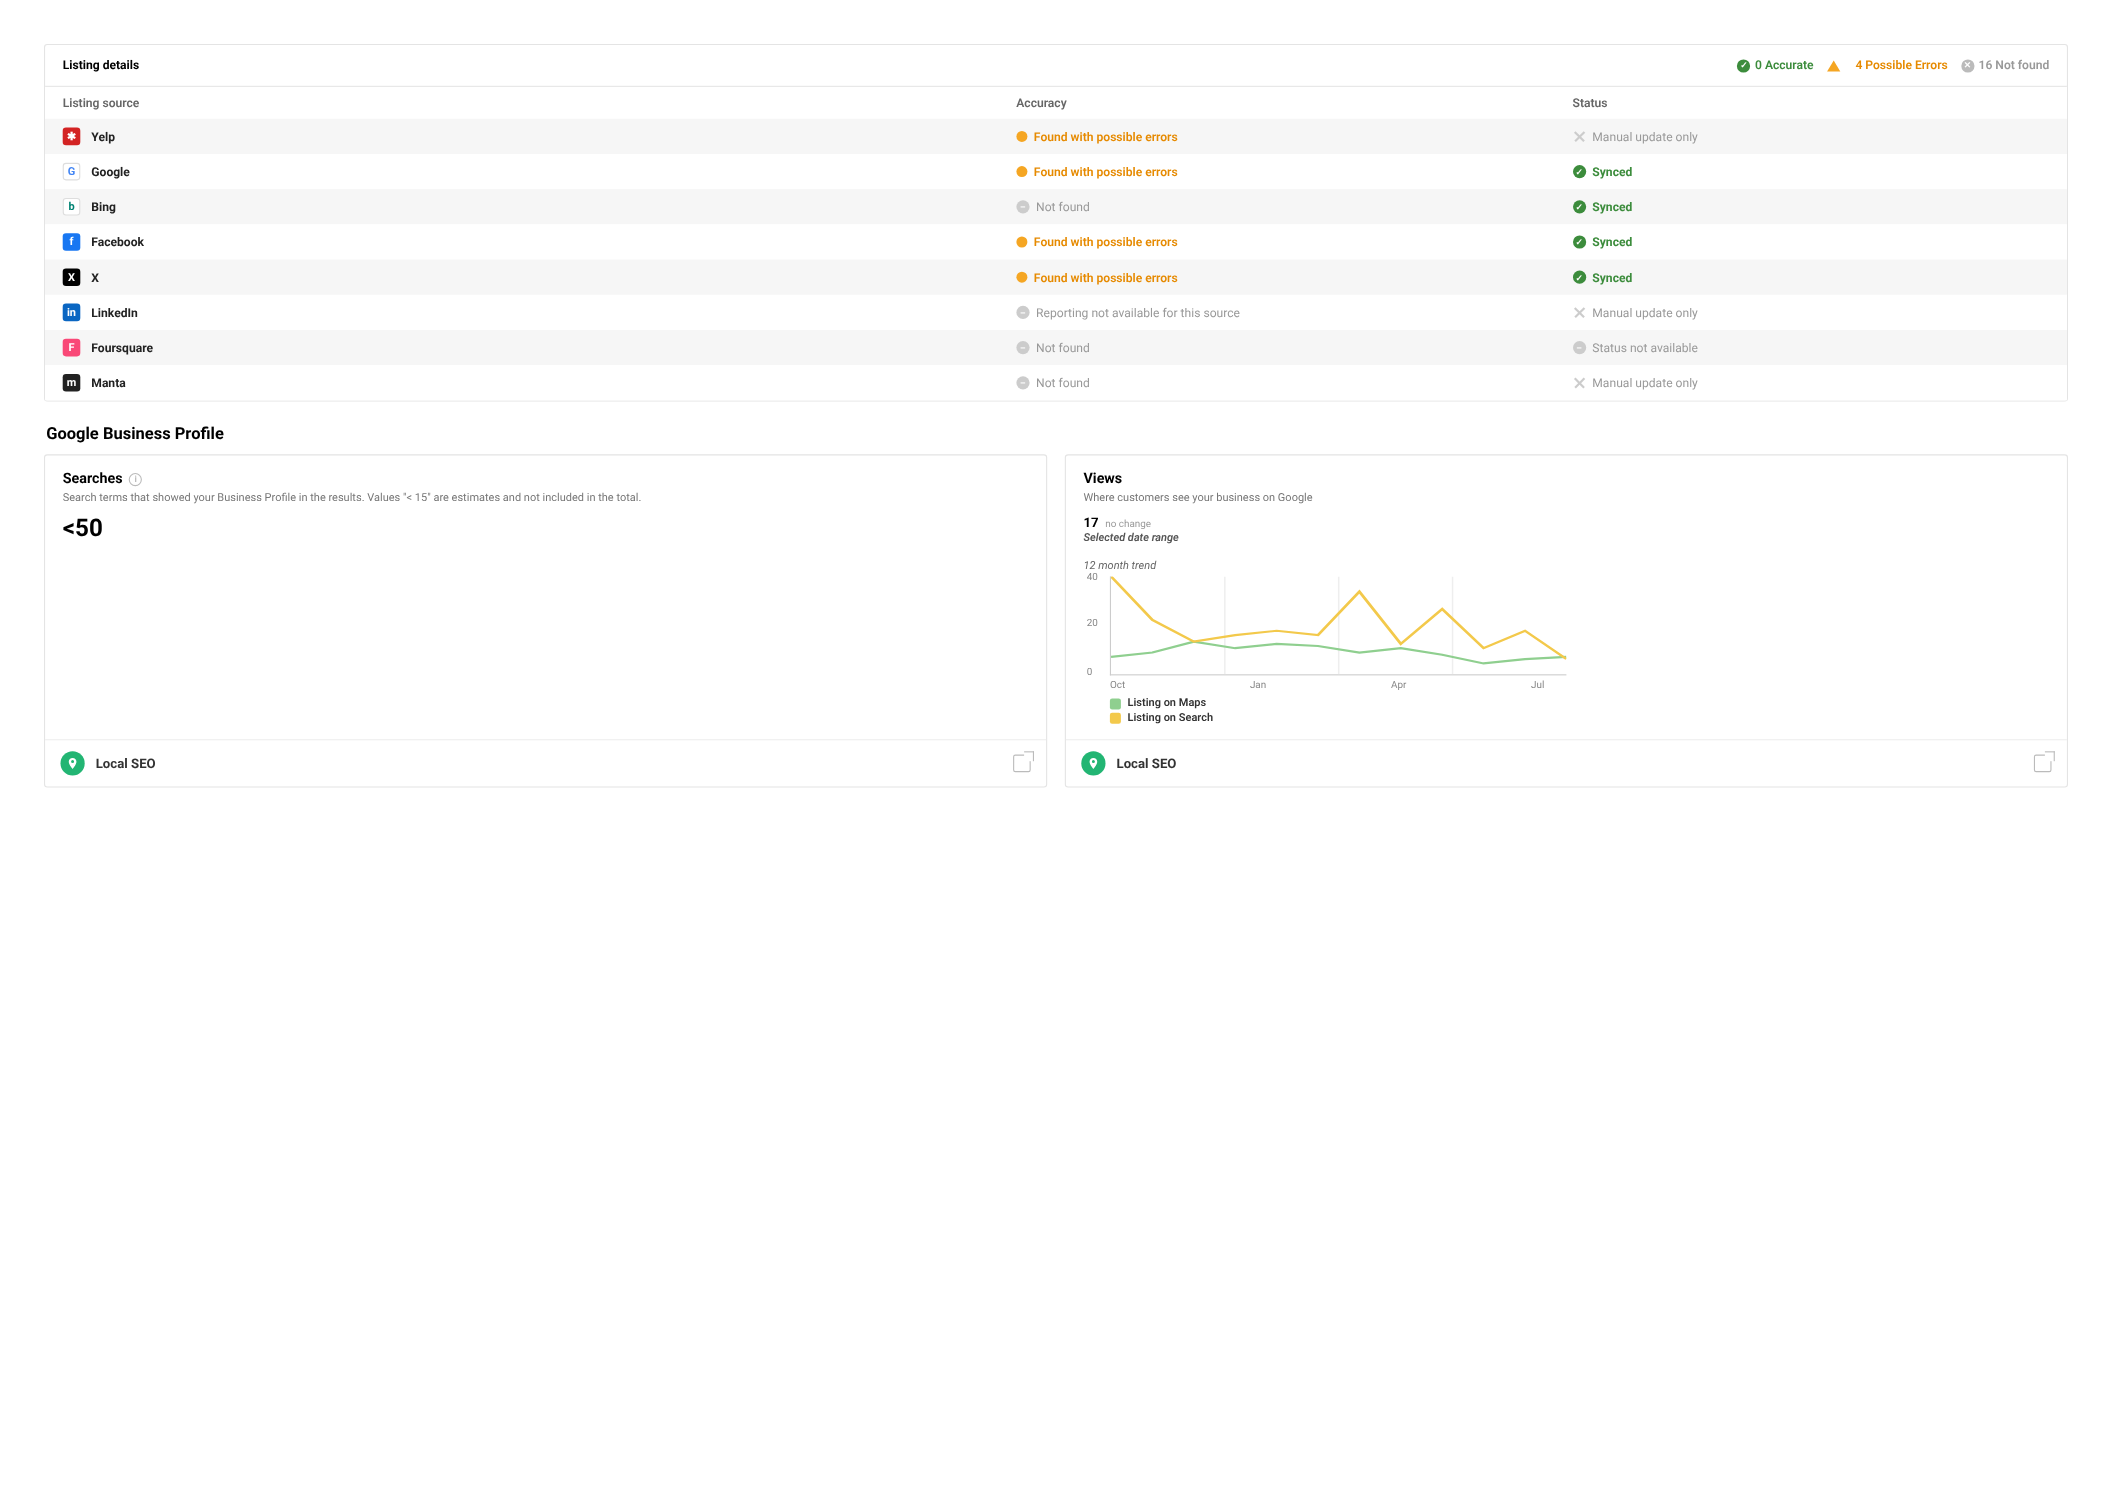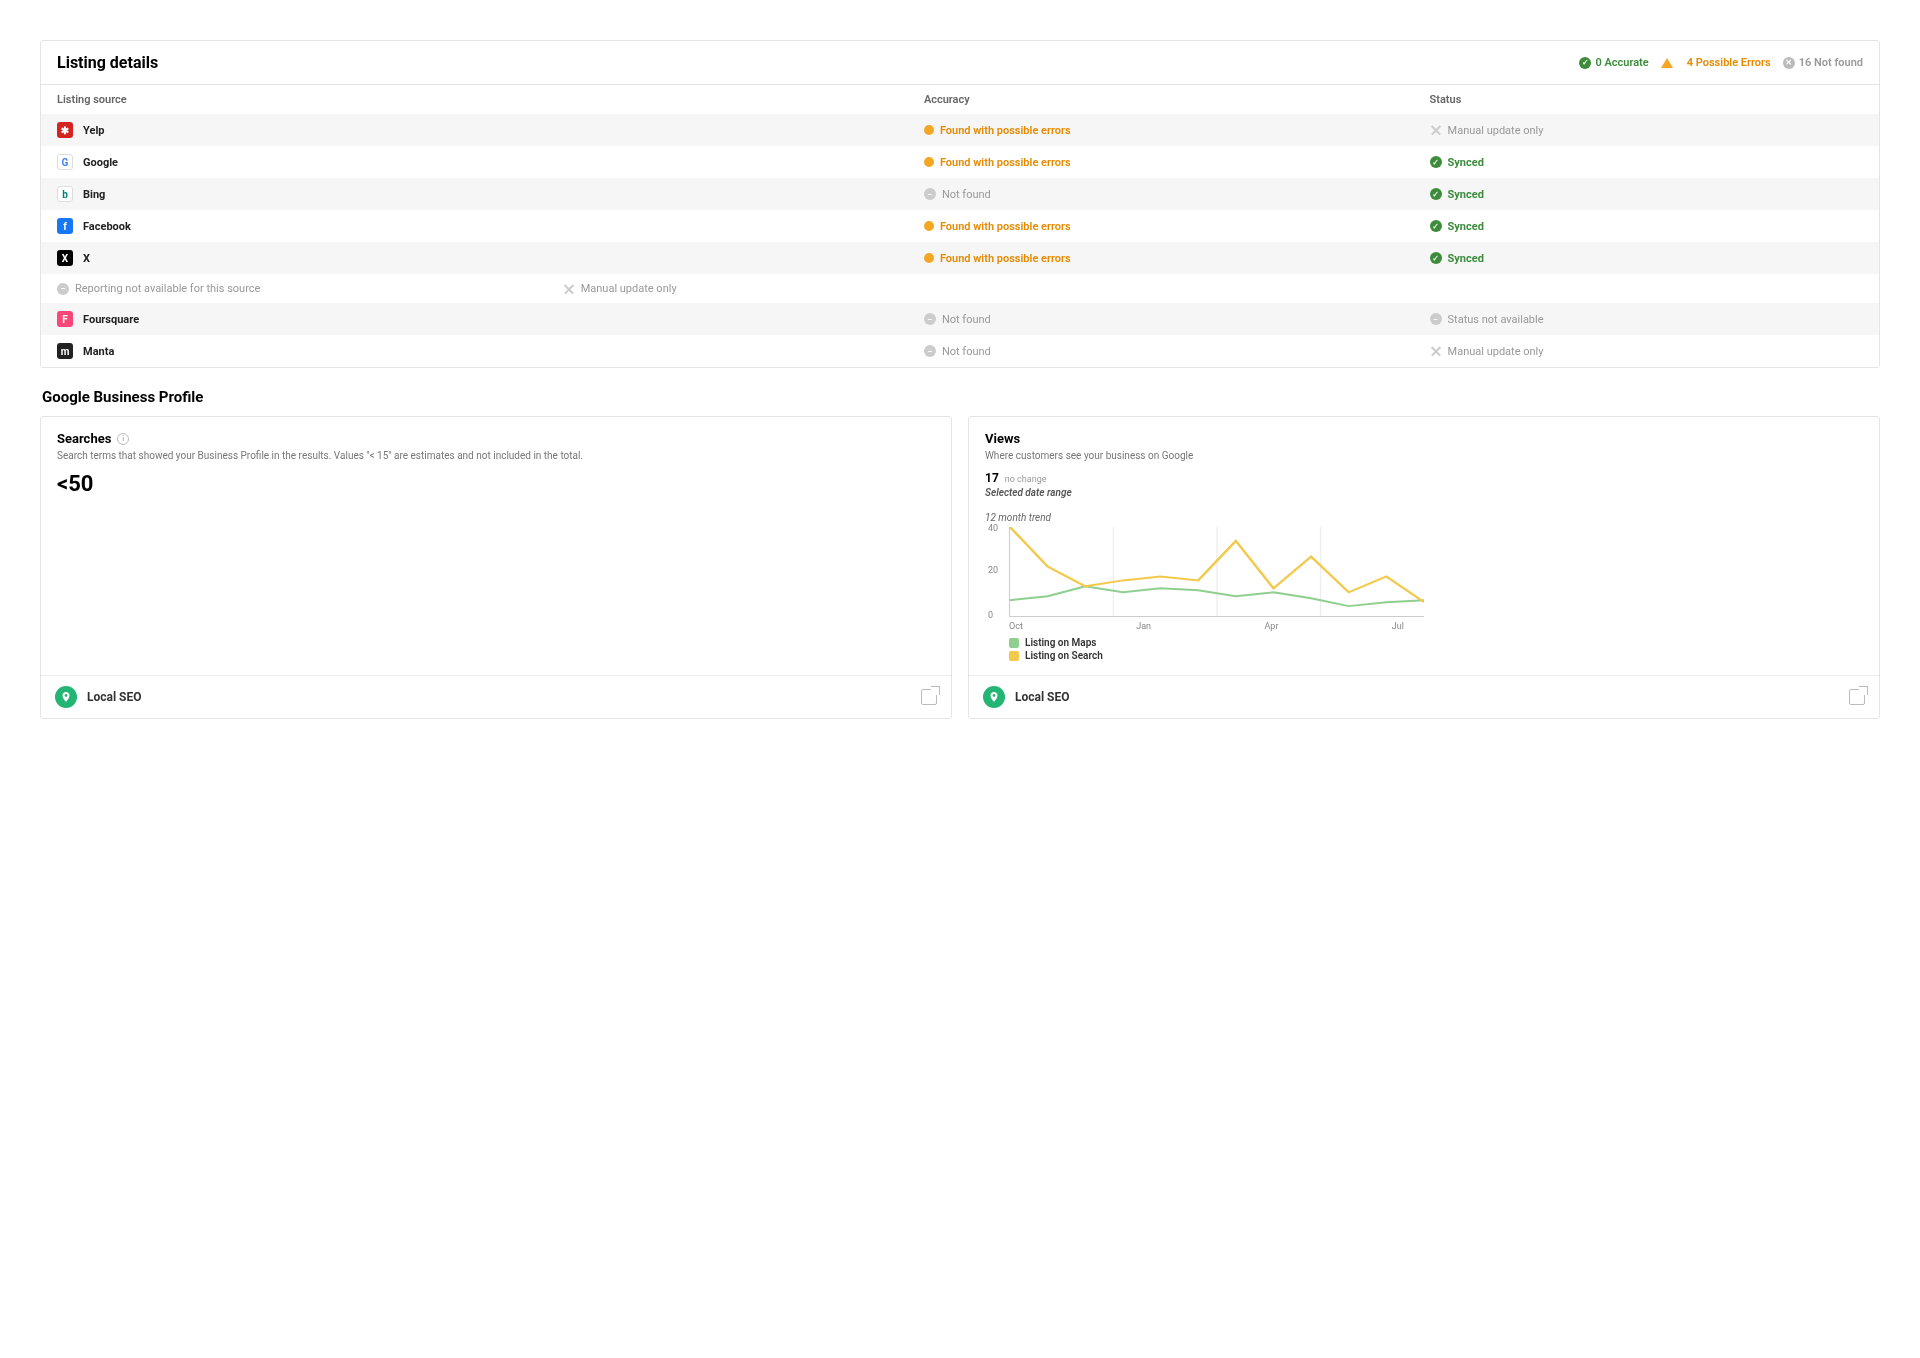--- a/index.html
+++ b/index.html
@@ -18,21 +18,21 @@
   }
   .card-header {
     display: flex;
     justify-content: space-between;
     align-items: center;
     padding: 12px 16px;
     border-bottom: 1px solid #e4e4e4;
   }
   .card-title {
     font-weight: 700;
-    font-size: 16px;
+    font-size: 11px;
     color: #000;
   }
   .legend {
     display: flex;
     gap: 12px;
     align-items: center;
     font-size: 11px;
   }
   .legend-item { display: flex; align-items: center; gap: 4px; font-weight:600;}
   .legend-item.green { color: #3c8c3c; }
@@ -252,20 +252,24 @@
           <div class="col-accuracy">
             <span class="dot-warn"></span>
             <span class="accuracy-text warn">Found with possible errors</span>
           </div>
           <div class="col-status">
             <span class="check-green">✓</span>
             <span class="status-text synced">Synced</span>
           </div>
         </div>
         <div class="table-row">
+          <div class="col-source">
+            <span class="src-icon" style="background: rgb(10, 102, 194);">in</span>
+            <span class="src-name">LinkedIn</span>
+          </div>
           <div class="col-accuracy">
             <span class="dot-gray">–</span>
             <span class="accuracy-text gray">Reporting not available for this source</span>
           </div>
           <div class="col-status">
             <span class="manual-icon"></span>
             <span class="status-text gray">Manual update only</span>
           </div>
         </div>
         <div class="table-row">

